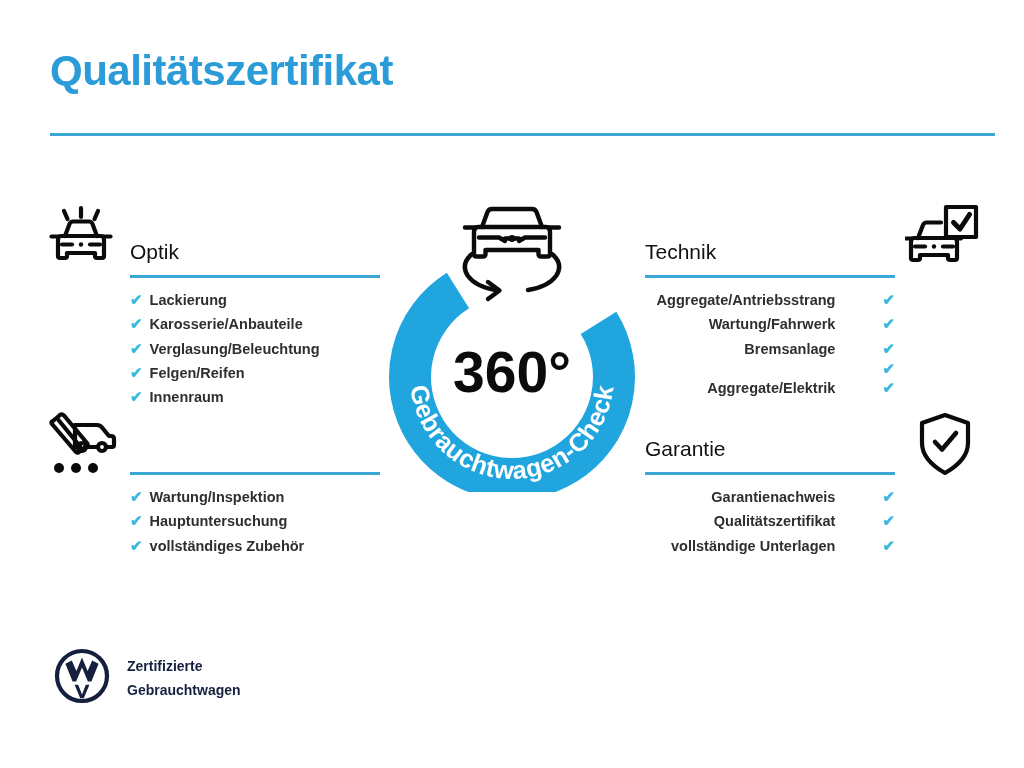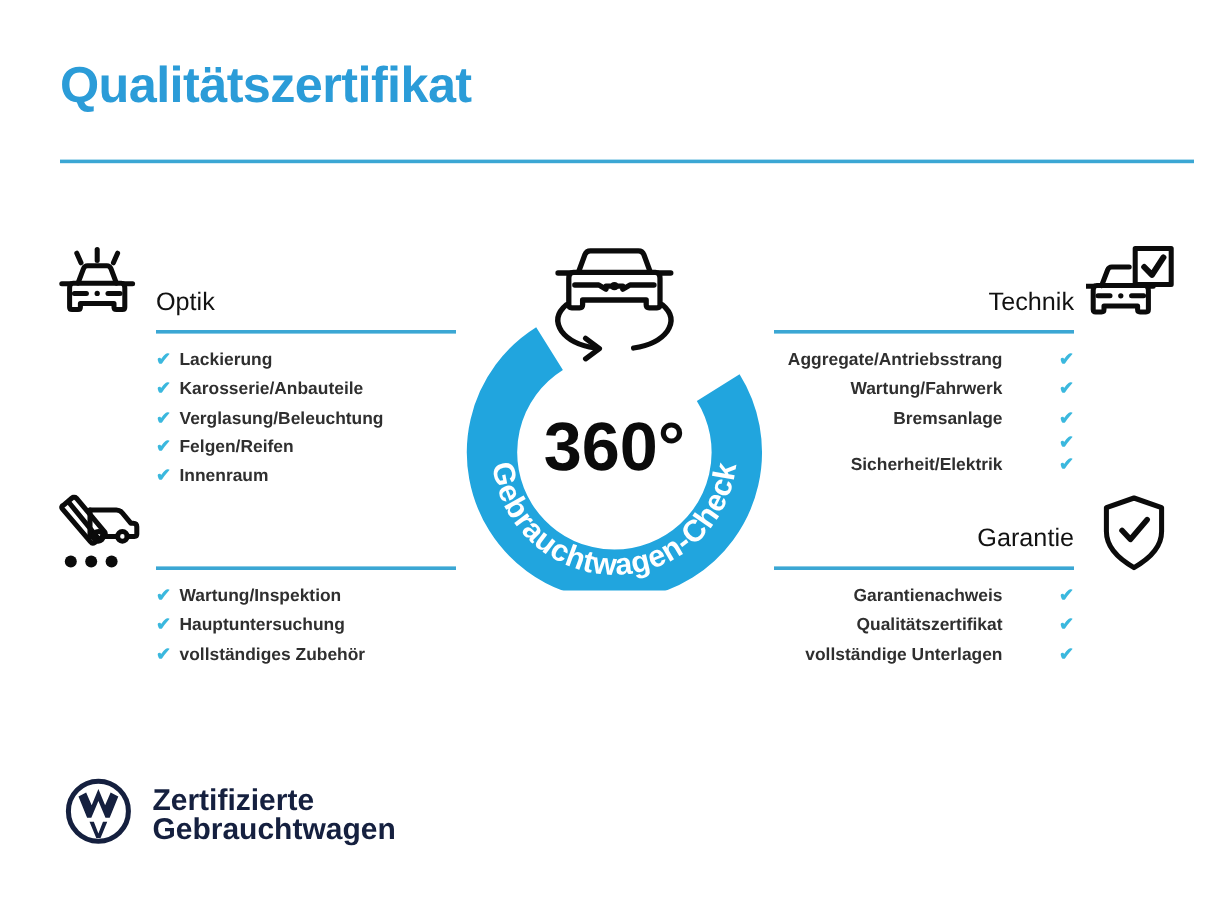--- a/index.html
+++ b/index.html
@@ -80,21 +80,21 @@
     font-weight: bold;
     line-height: 1;
   }
 
   
   .col-left .section-title { text-align: left; }
   .col-left .section-list li { justify-content: flex-start; }
   .col-left .check { margin-right: 7px; }
 
   
-  .col-right .section-title { text-align: right; }
+  .col-right .section-title { text-align: left; }
   .col-right .section-list li { justify-content: flex-end; gap: 40px; }
   .col-right .check { margin-left: 7px; }
 
   
   #section-optik   { left: 130px; top: 238px; width: 250px; }
   #section-wartung { left: 130px; top: 435px; width: 250px; }
   #section-technik { left: 645px; top: 238px; width: 250px; }
   #section-garantie{ left: 645px; top: 435px; width: 250px; }
 
   .section-icon {
@@ -118,21 +118,21 @@
   
   #footer-logo {
     position: absolute;
     left: 54px;
     top: 648px;
     display: flex;
     align-items: center;
     gap: 17px;
   }
   #footer-logo-text {
-    font-size: 25px;
+    font-size: 14px;
     font-weight: bold;
     color: #15203F;
     line-height: 24px;
     white-space: pre-line;
   }
 </style>
 </head>
 <body>
 
 <div id="page-title">Qualitätszertifikat</div>
@@ -268,21 +268,21 @@
         <span class="check">✔</span>
       </li>
     <li>
         <span>Bremsanlage</span>
         <span class="check">✔</span>
       </li>
     <li>
         <span class="check">✔</span>
       </li>
     <li>
-        <span>Sicherheit/Elektrik</span>
+        <span>Aggregate/Elektrik</span>
         <span class="check">✔</span>
       </li>
   </ul>
 </div>
 
 <div class="section col-right" id="section-garantie">
   <div class="section-head">
     <div class="section-title">Garantie</div>
     <div class="section-rule"></div>
   </div>

